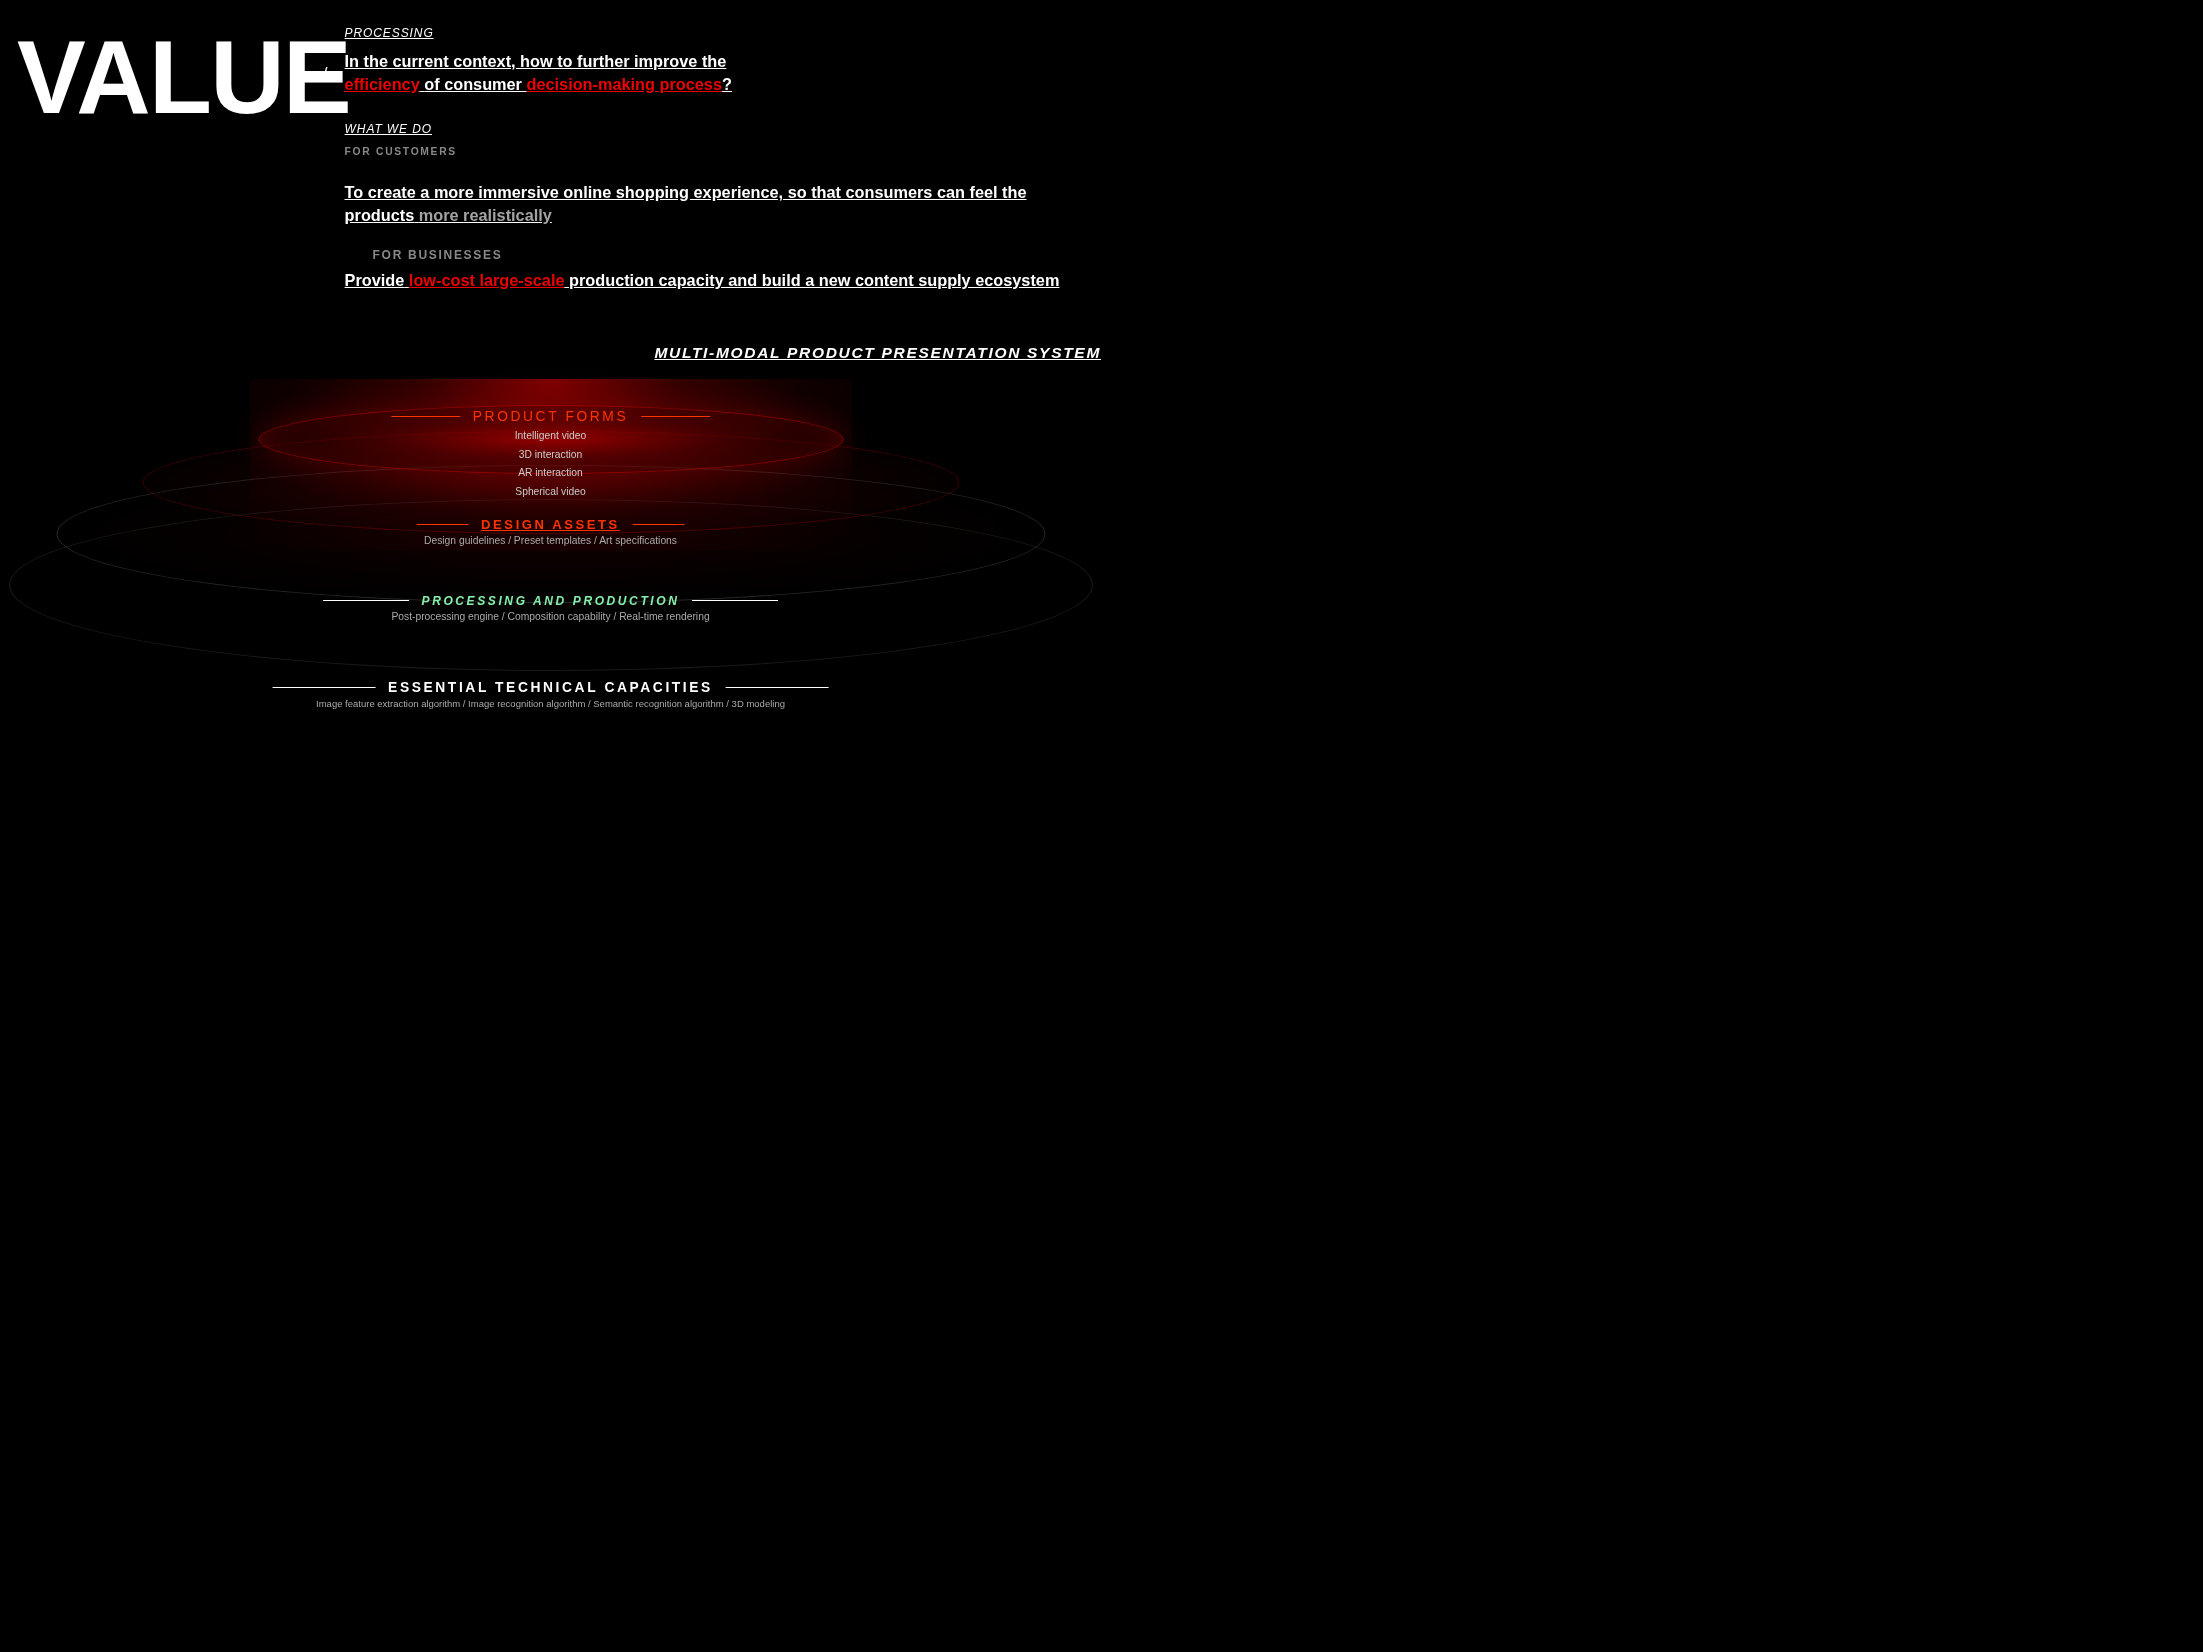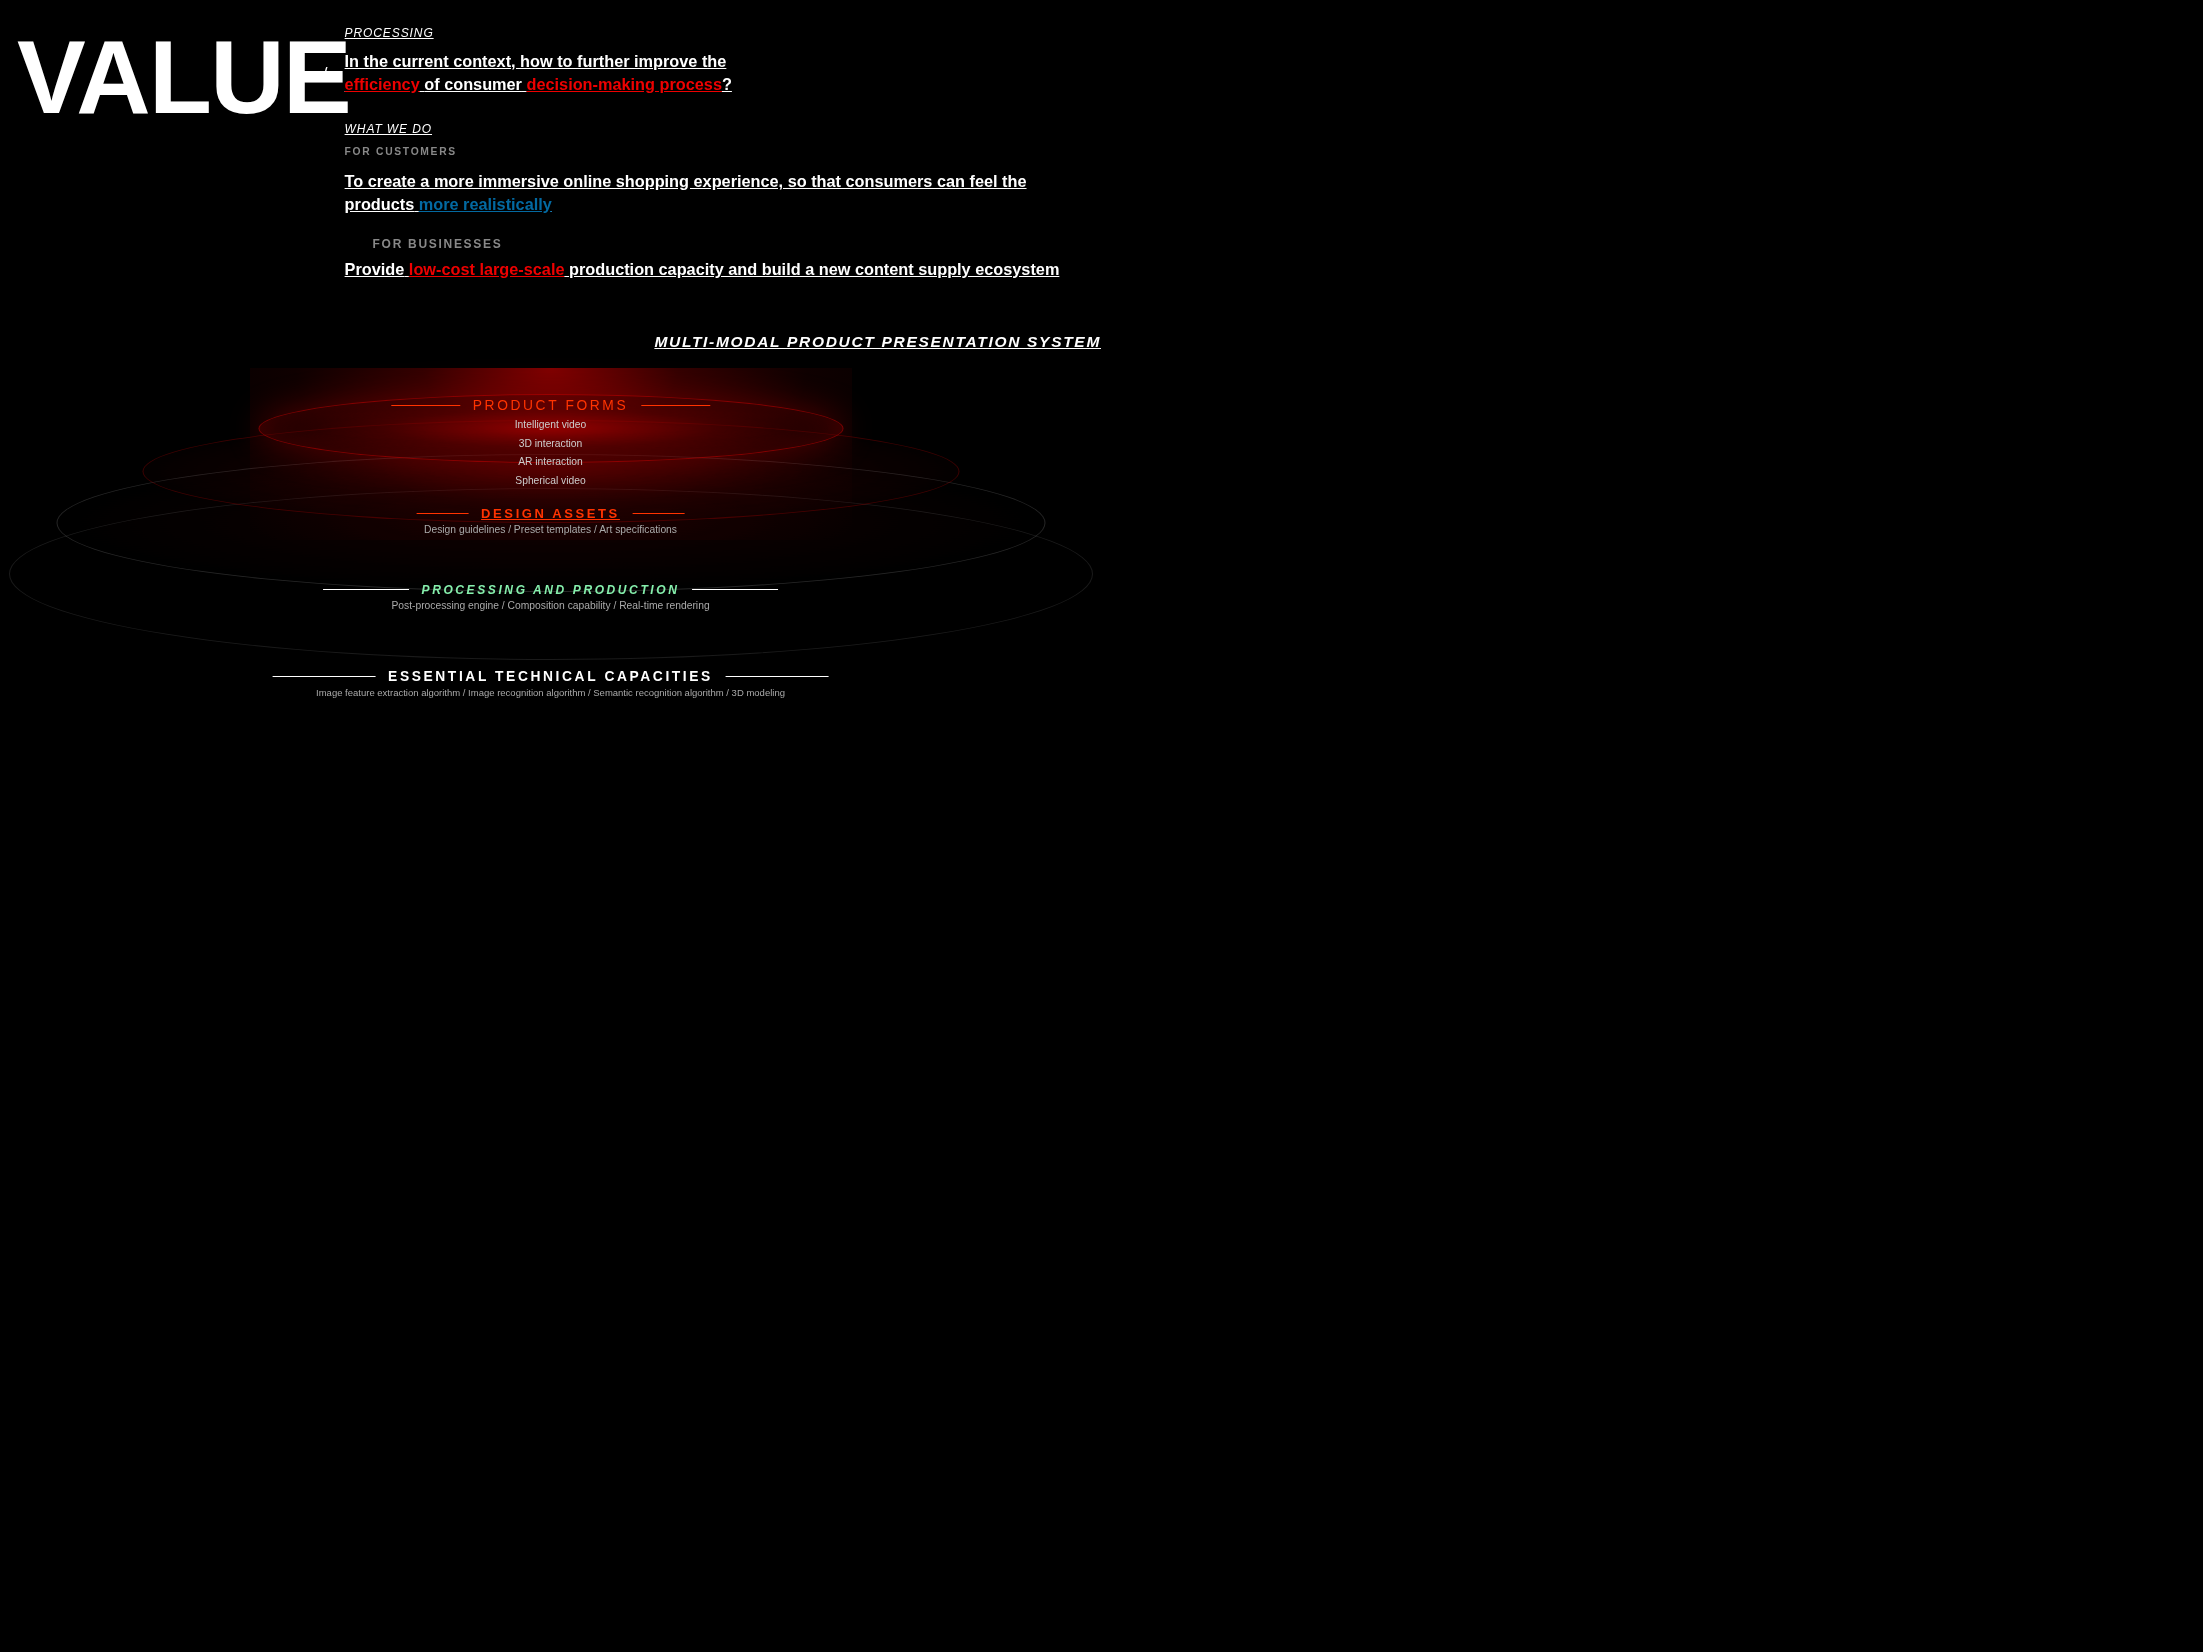--- a/index.html
+++ b/index.html
@@ -94,35 +94,34 @@
       color: #fff;
       letter-spacing: 0.9px;
       margin-bottom: 10.3px;
     }
 
     .for-customers-label {
       font-size: 10.3px;
       color: #888;
       letter-spacing: 1.7px;
       font-weight: bold;
-      margin-bottom: 13px;
+      margin-bottom: 24px;
     }
 
     .customer-statement {
       font-size: 16.3px;
       font-weight: bold;
       text-decoration: underline;
       color: #fff;
       margin-bottom: 21.5px;
       line-height: 1.4;
     }
 
     .more-realistically-red {
-      color: #0369a1;
-      text-decoration: underline;
+      color: #a3a3a3;
       text-align: center;
     }
 
     .for-businesses-label {
       font-size: 12px;
       color: #888;
       letter-spacing: 1.7px;
       font-weight: bold;
       margin-bottom: 6.9px;
       margin-left: 28px;

